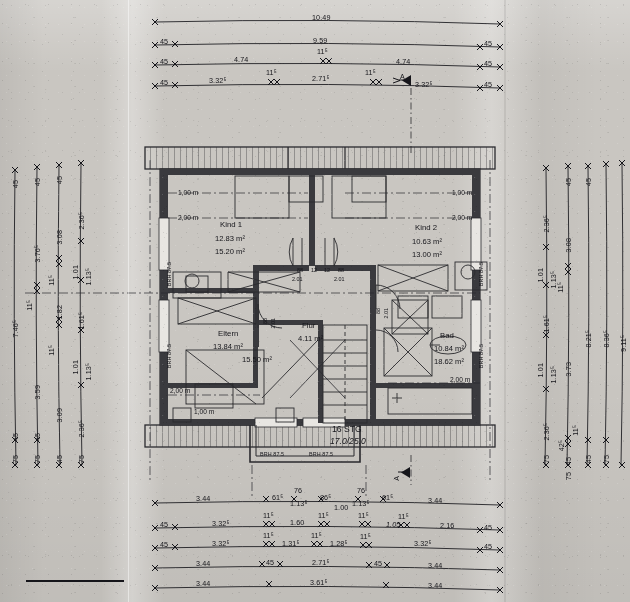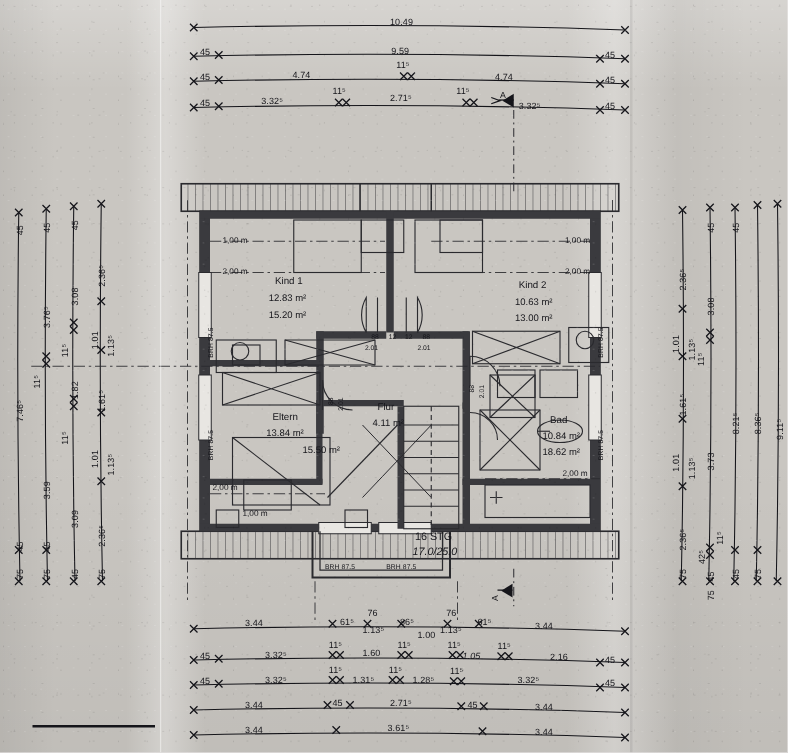--- a/index.html
+++ b/index.html
@@ -368,21 +368,21 @@
   <div class="txt dim" style="left:382px;top:494px;">61⁵</div>
   <div class="txt dim" style="left:428px;top:497px;">3.44</div>
 
   <div class="txt dim" style="left:160px;top:521px;">45</div>
   <div class="txt dim" style="left:212px;top:520px;">3.32⁵</div>
   <div class="txt dim" style="left:263px;top:512px;">11⁵</div>
   <div class="txt dim" style="left:290px;top:519px;">1.60</div>
   <div class="txt dim" style="left:318px;top:512px;">11⁵</div>
   <div class="txt dim" style="left:334px;top:504px;">1.00</div>
   <div class="txt dim" style="left:358px;top:512px;">11⁵</div>
-  <div class="txt dim" style="left:370px;top:521px;font-style:italic;">1.05</div>
+  <div class="txt dim" style="left:386px;top:521px;font-style:italic;">1.05</div>
   <div class="txt dim" style="left:398px;top:513px;">11⁵</div>
   <div class="txt dim" style="left:440px;top:522px;">2.16</div>
   <div class="txt dim" style="left:484px;top:524px;">45</div>
 
   <div class="txt dim" style="left:160px;top:541px;">45</div>
   <div class="txt dim" style="left:212px;top:540px;">3.32⁵</div>
   <div class="txt dim" style="left:263px;top:532px;">11⁵</div>
   <div class="txt dim" style="left:282px;top:540px;">1.31⁵</div>
   <div class="txt dim" style="left:311px;top:532px;">11⁵</div>
   <div class="txt dim" style="left:330px;top:540px;">1.28⁵</div>

